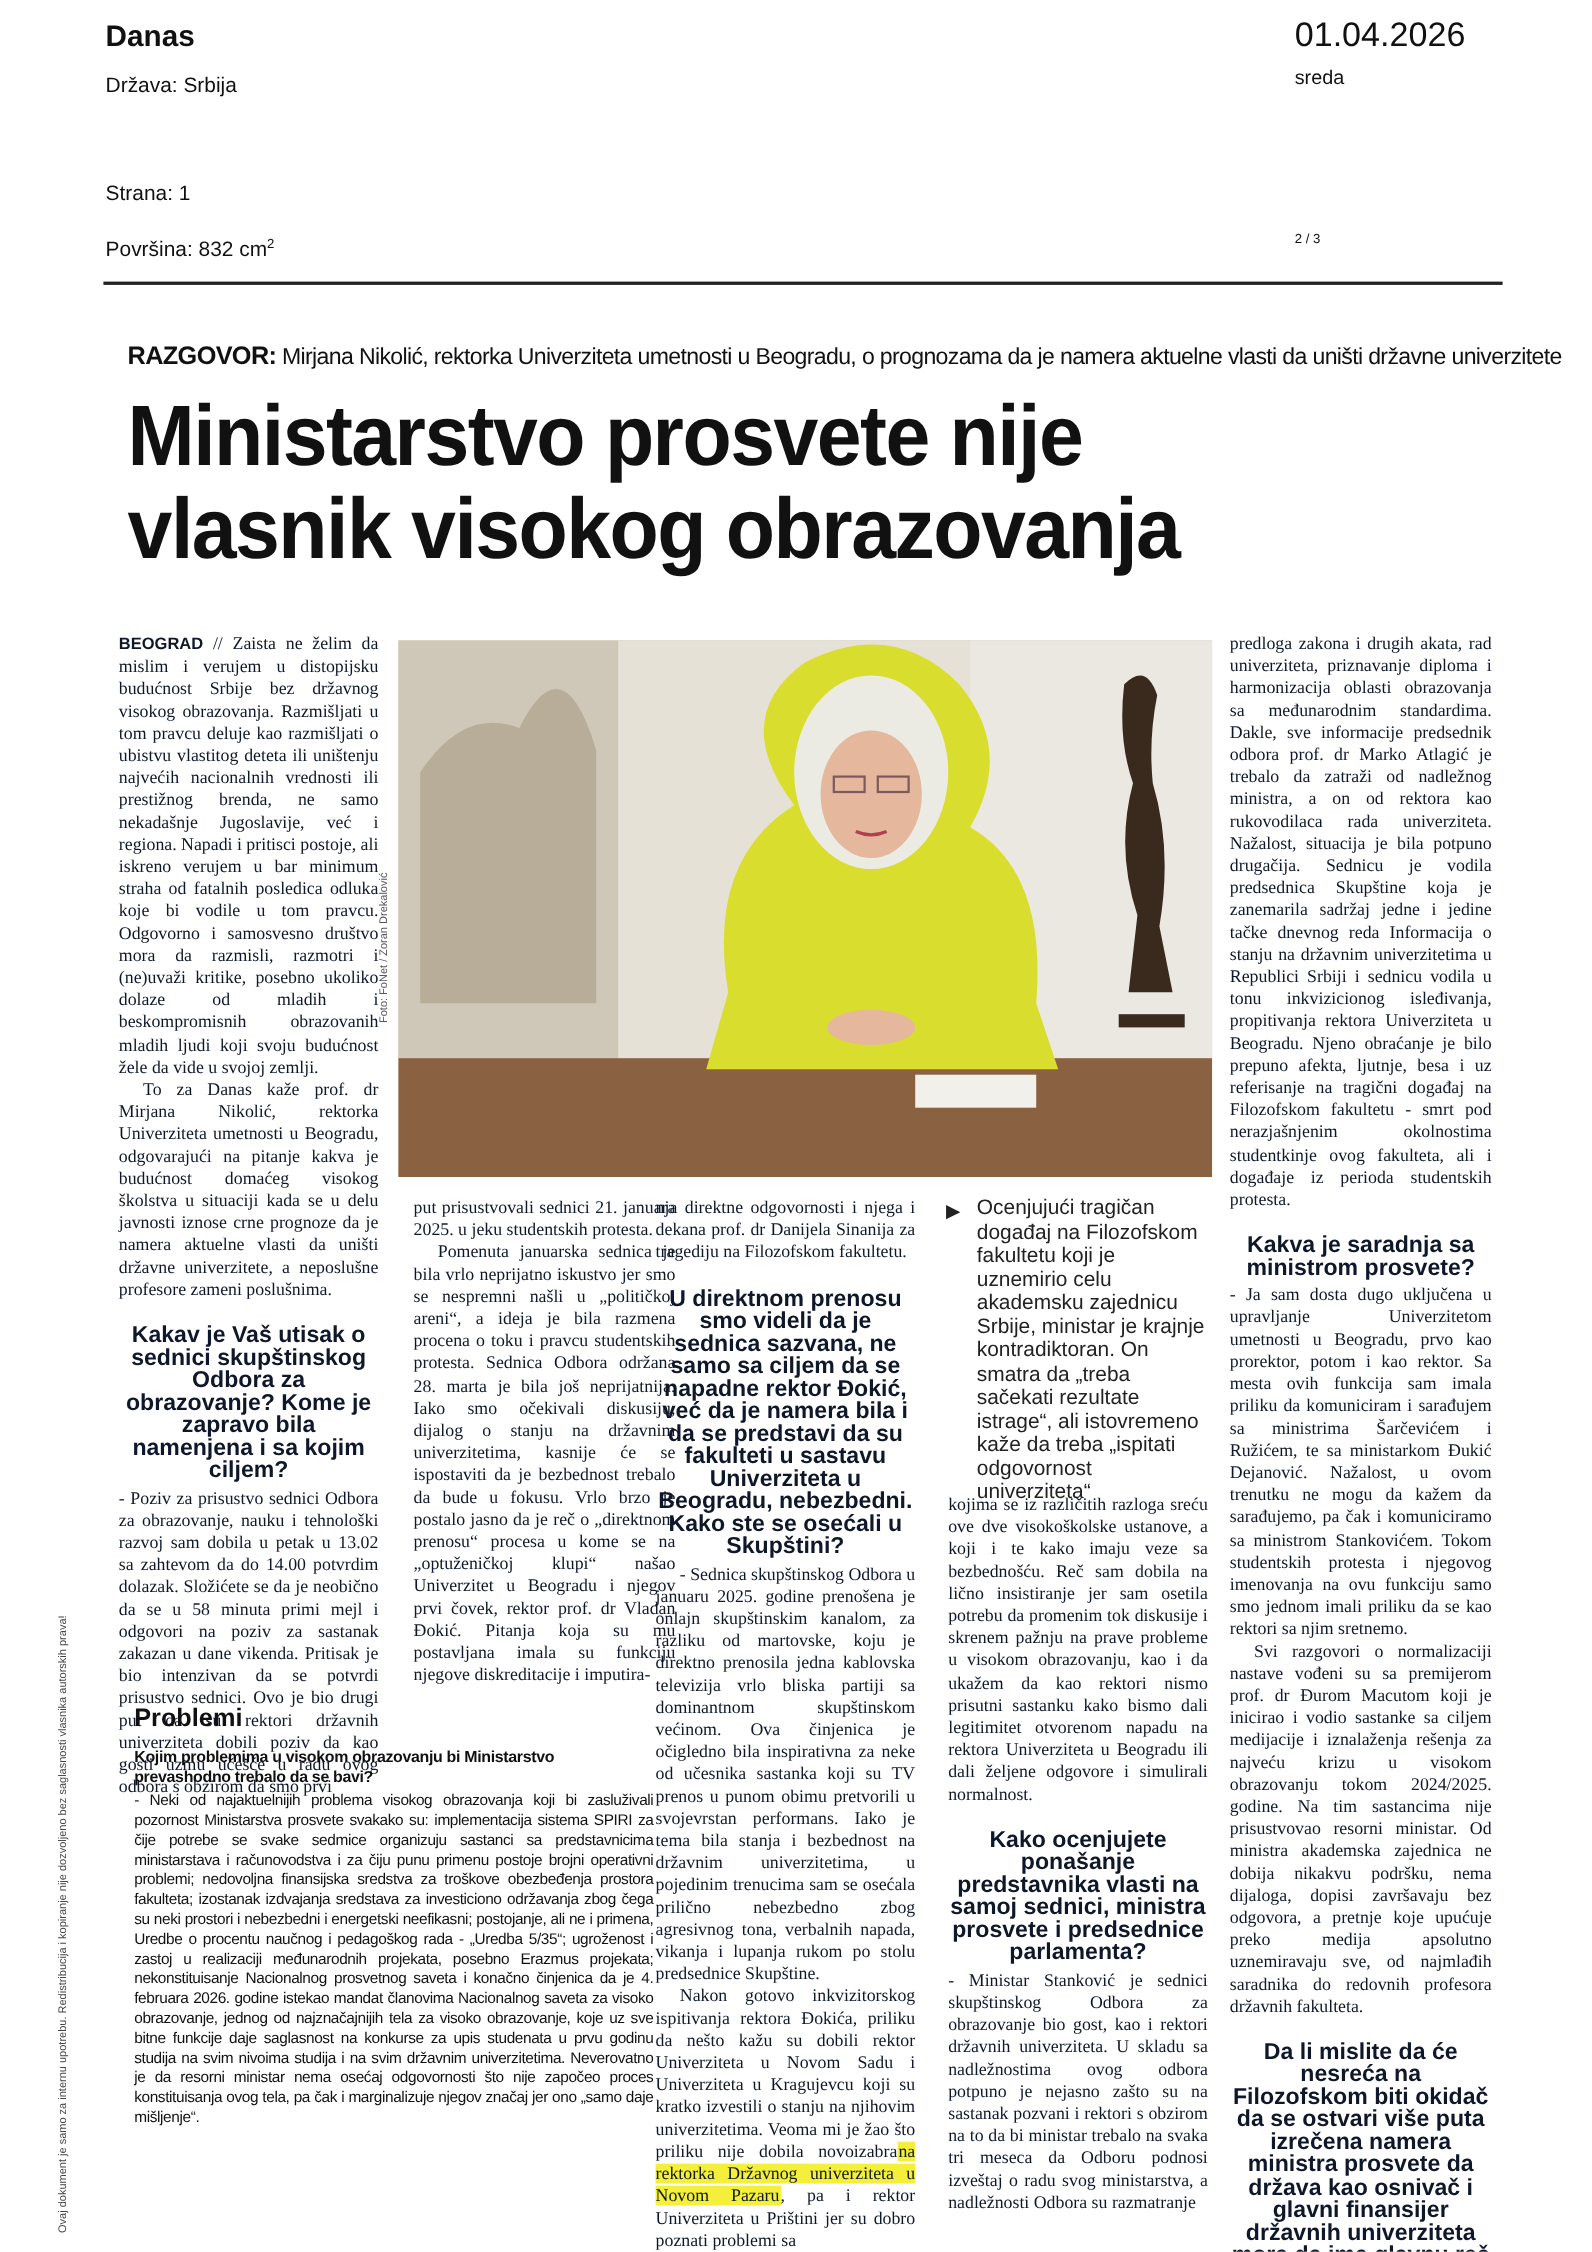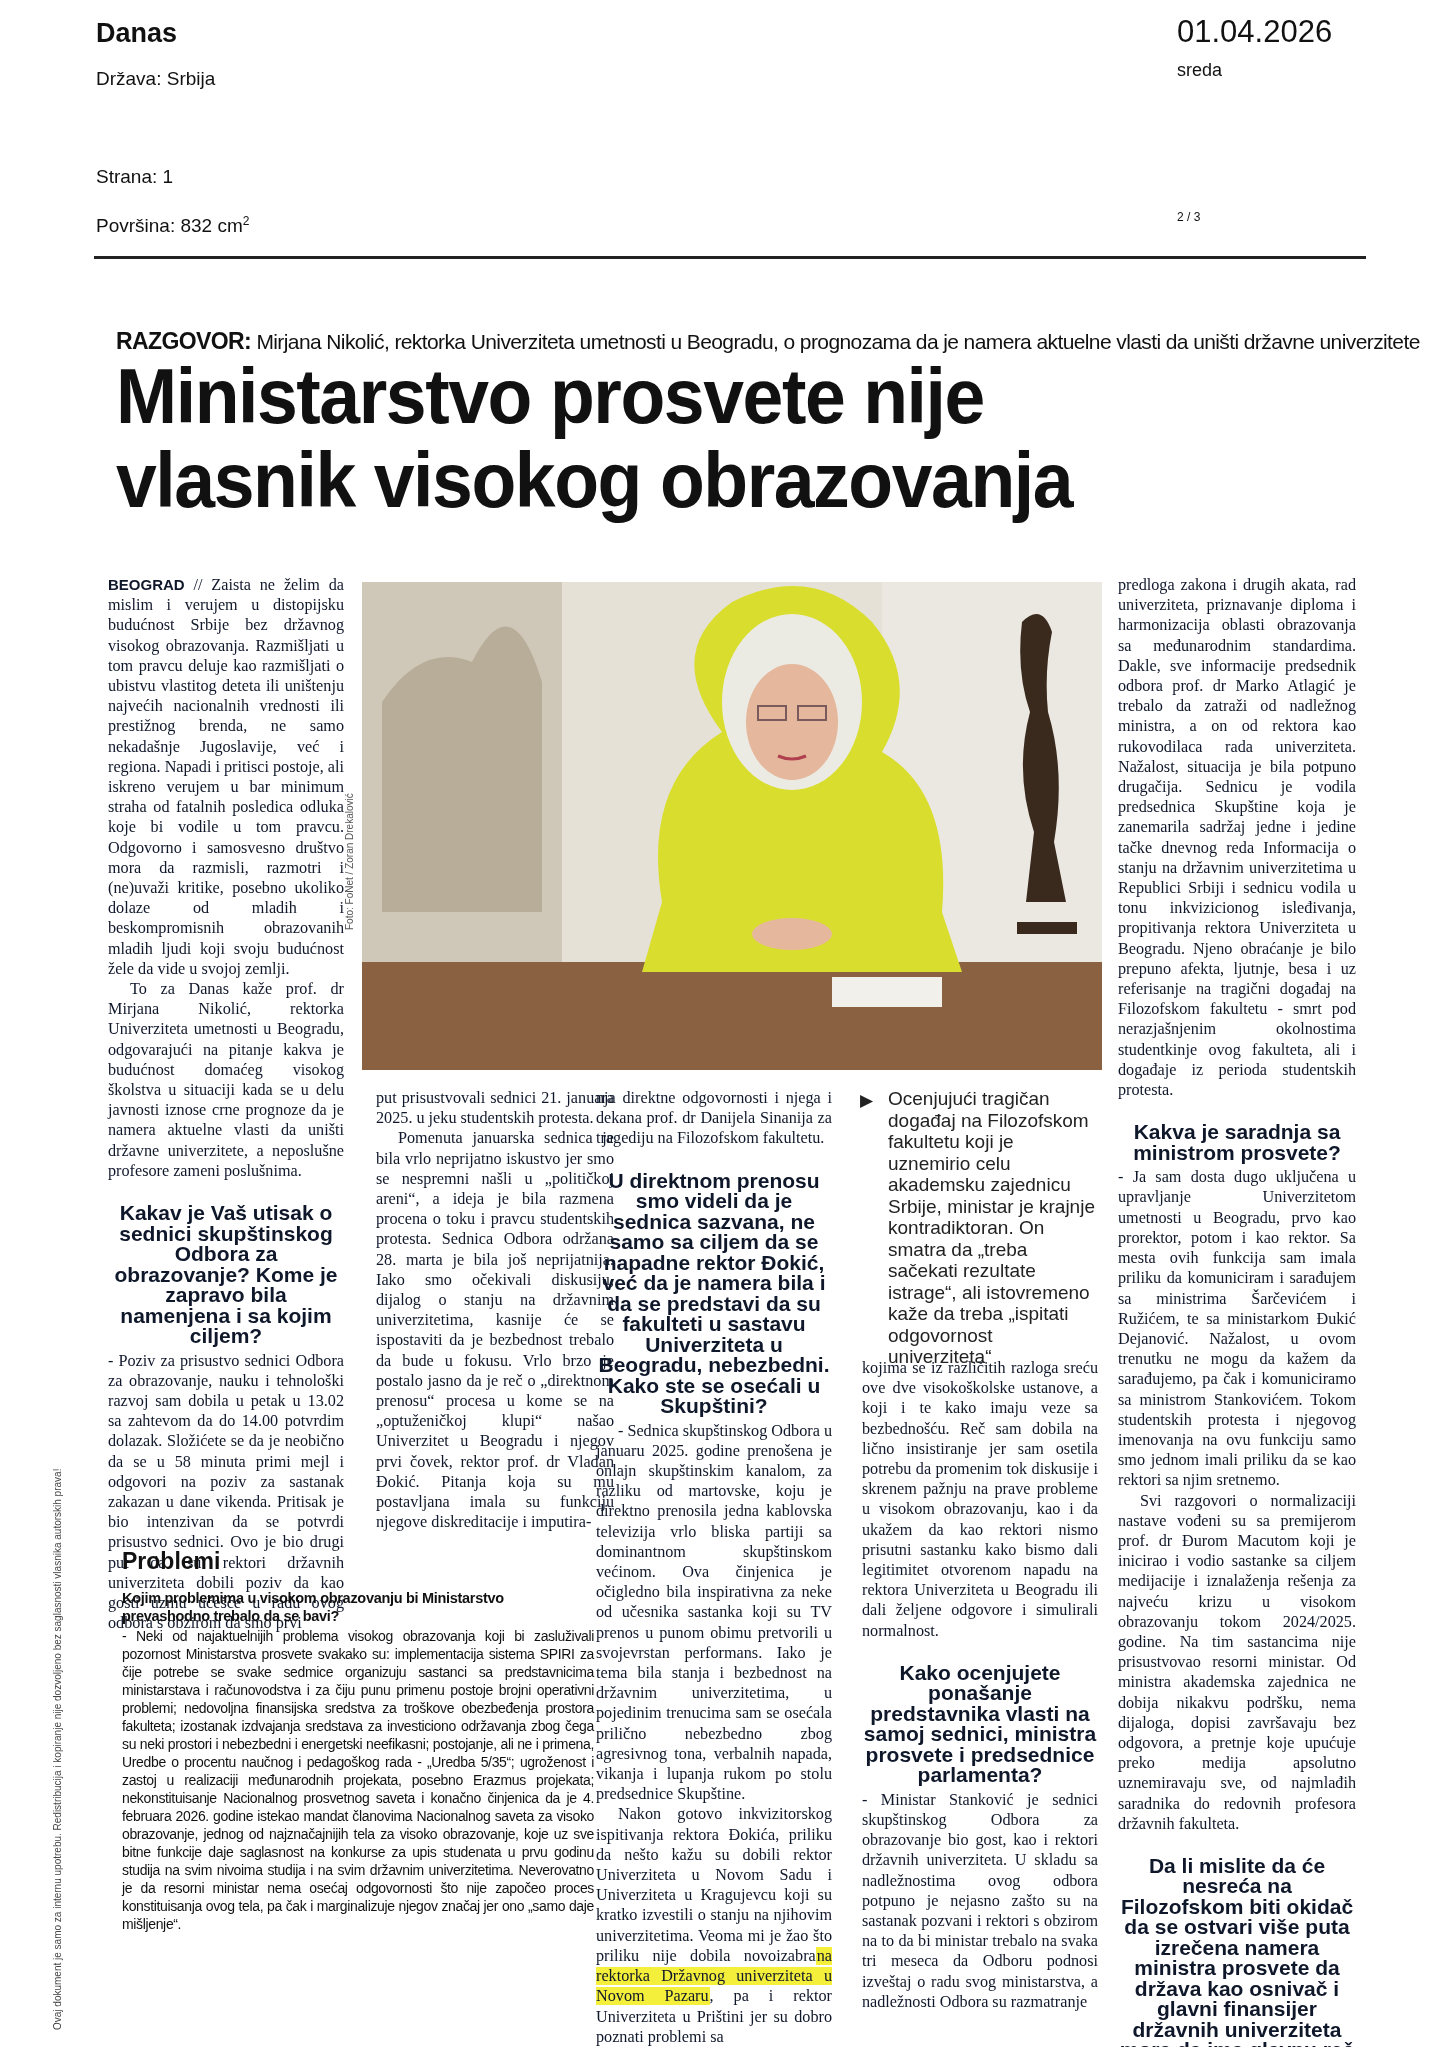--- a/index.html
+++ b/index.html
@@ -9,21 +9,21 @@
   #country{left:96px;top:68px;font-size:19px;}
   #page{left:96px;top:166px;font-size:19px;}
   #area{left:96px;top:214px;font-size:19px;}
   #area sup{font-size:12px;}
   #date{left:1177px;top:14px;font-size:31px;}
   #weekday{left:1177px;top:60px;font-size:18px;}
   #pagecount{left:1177px;top:210px;font-size:12px;}
   #rule{position:absolute;left:94px;top:256px;width:1272px;height:3px;background:#222;}
   #sidenote{position:absolute;left:52px;top:2030px;transform:rotate(-90deg);transform-origin:0 0;font-size:10px;color:#444;white-space:nowrap;}
 
-  #kicker{position:absolute;left:116px;top:328px;width:1240px;font-family:"Liberation Sans",sans-serif;font-size:21px;letter-spacing:-0.6px;white-space:nowrap;}
+  #kicker{position:absolute;left:116px;top:310px;width:1240px;font-family:"Liberation Sans",sans-serif;font-size:21px;letter-spacing:-0.6px;white-space:nowrap;}
   #kicker b{font-weight:bold;font-size:23px;}
   #title{position:absolute;left:116px;top:354px;width:1240px;font-family:"Liberation Sans",sans-serif;font-weight:bold;font-size:78px;line-height:84px;letter-spacing:-1.5px;transform:scaleX(0.94);transform-origin:0 0;}
   .col{position:absolute;font-family:"Liberation Serif",serif;font-size:16.2px;line-height:20.2px;text-align:justify;hyphens:auto;color:#0f172a;}
   .col p{margin:0;}
   .col p.ind{text-indent:22px;}
   .q{font-family:"Liberation Sans",sans-serif;font-weight:bold;font-size:21px;line-height:20.5px;margin:22px 0 4px 0!important;text-align:center;}
   .lead{font-family:"Liberation Sans",sans-serif;font-weight:bold;font-size:15px;}
   #c1{left:108px;top:575px;width:236px;}
   #c2{left:376px;top:1088px;width:238px;}
   #c3{left:596px;top:1088px;width:236px;}

